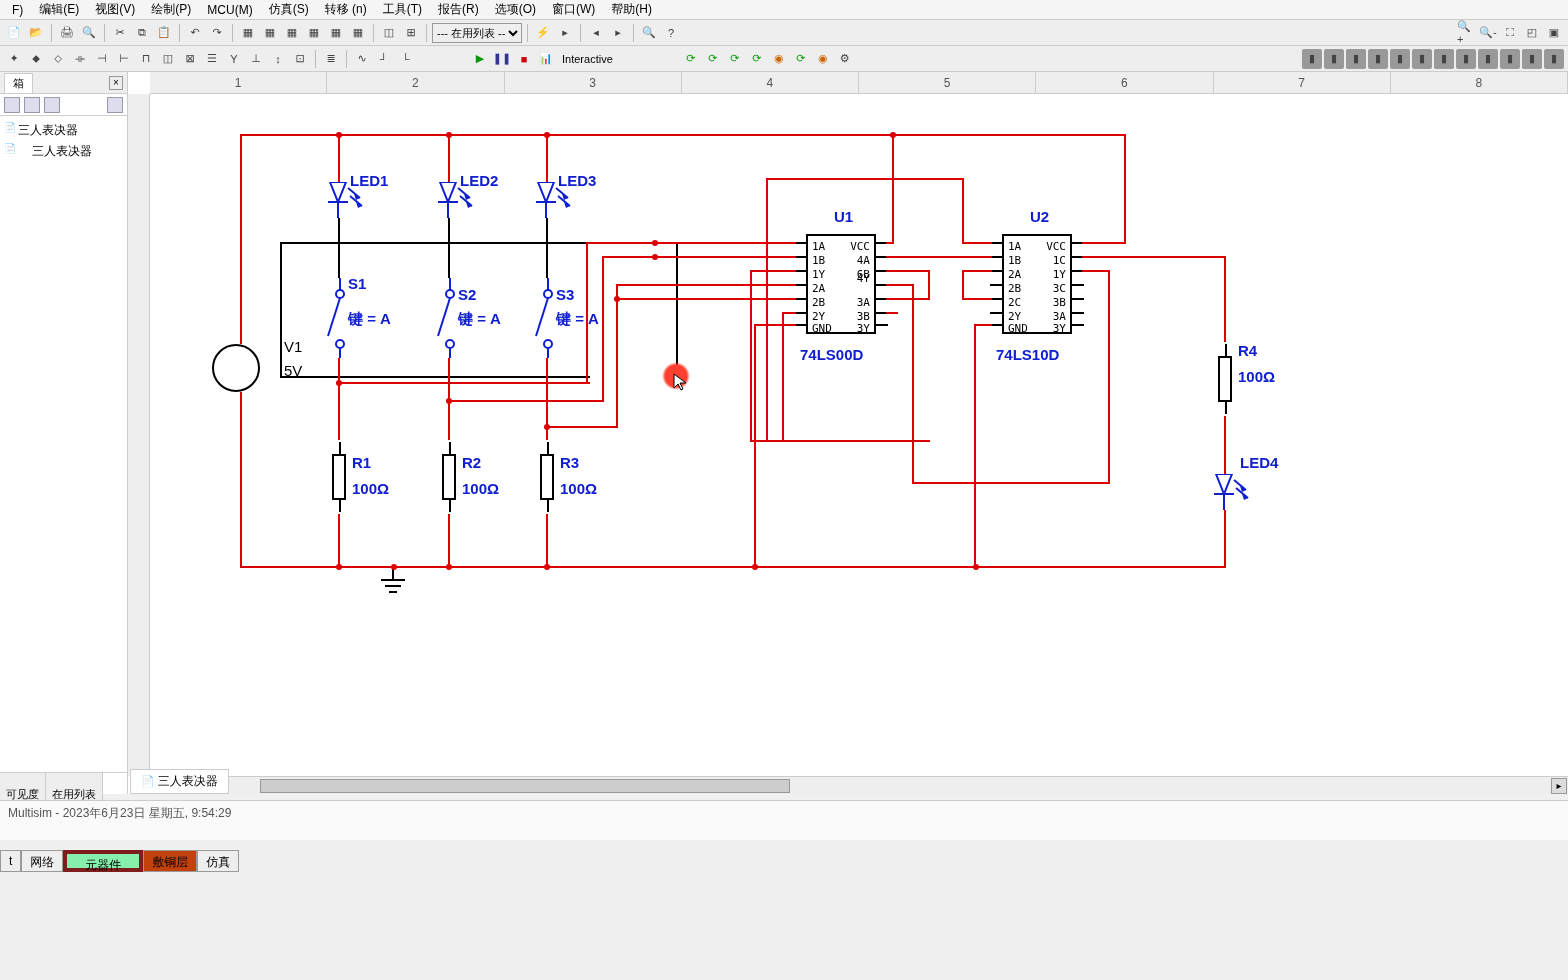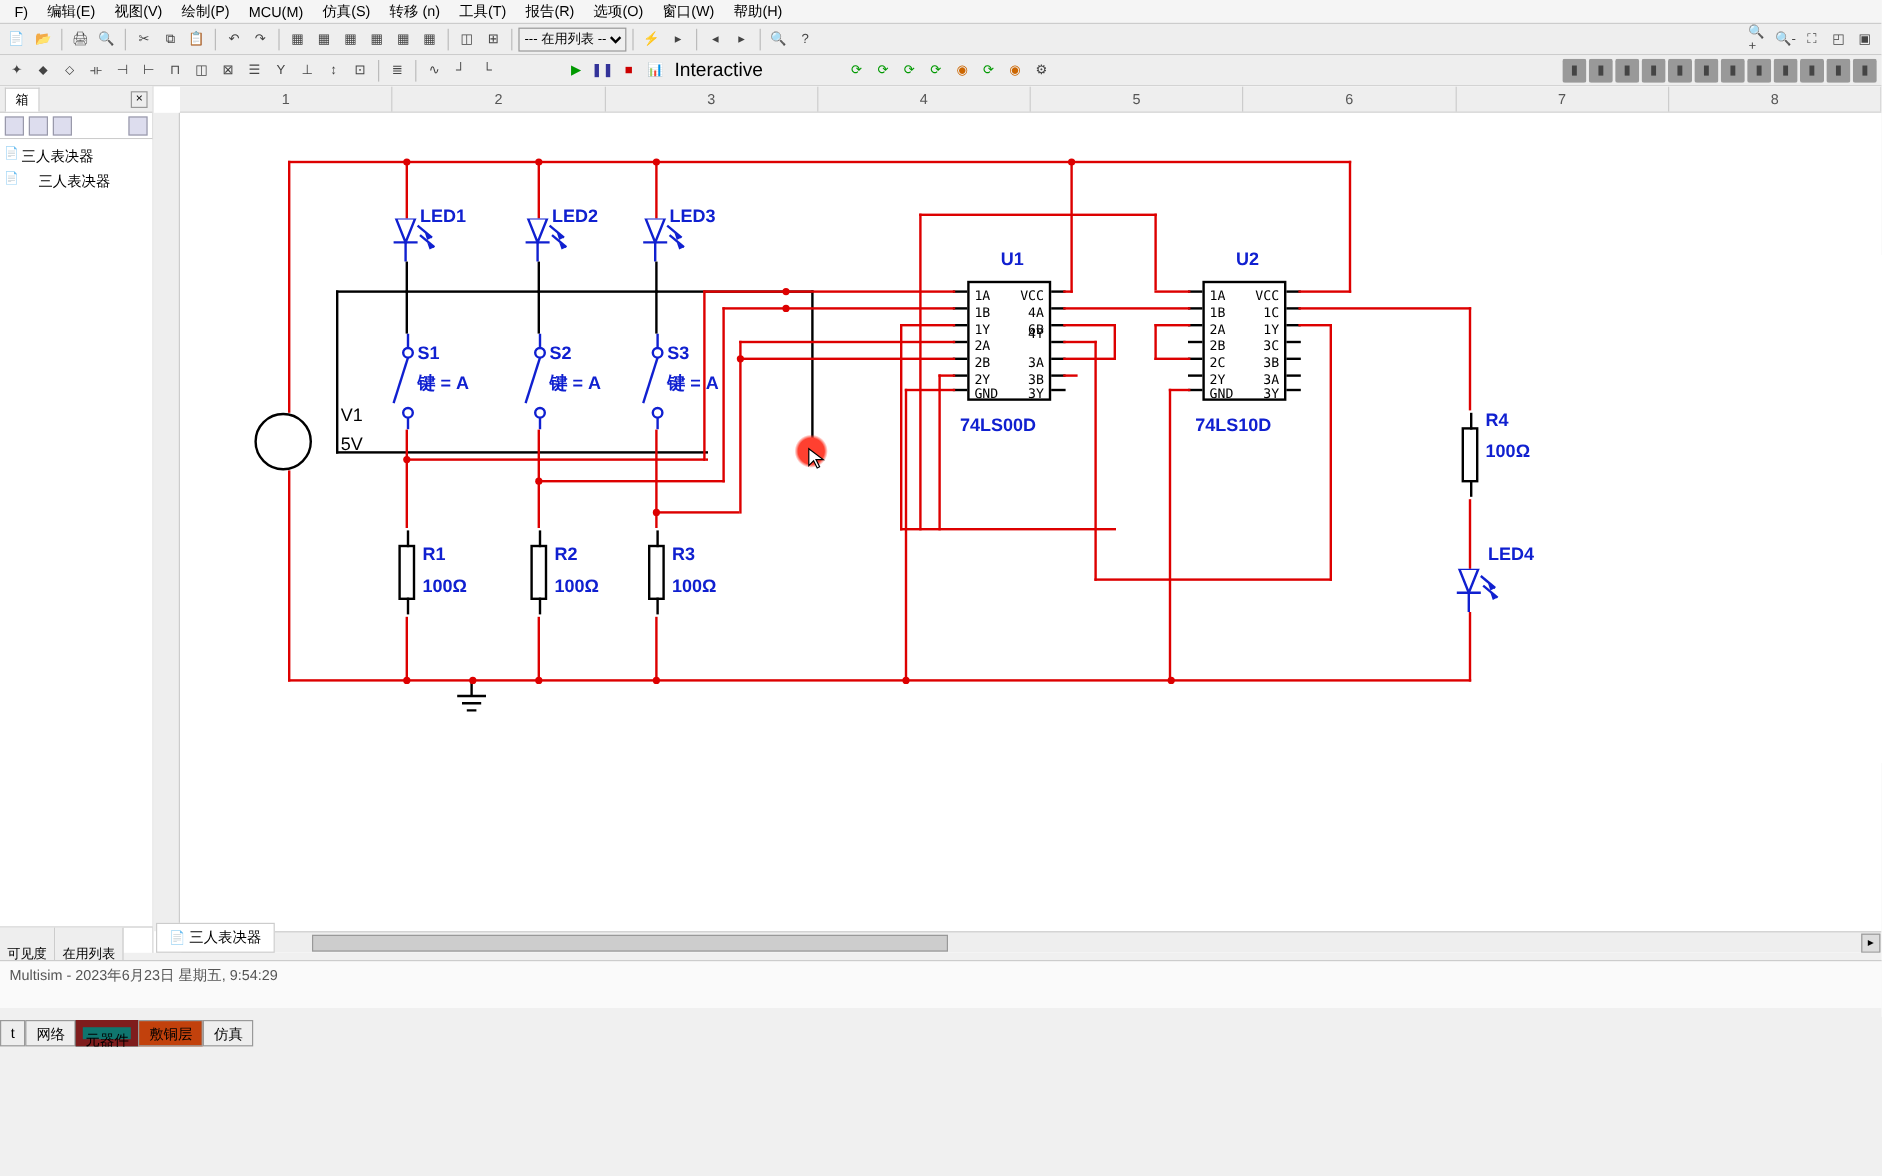--- a/index.html
+++ b/index.html
@@ -7,21 +7,21 @@
 
 
 .menubar { background:#f5f5f5; height:20px; display:flex; align-items:center; padding:0 4px; border-bottom:1px solid #ccc;}
 .menubar span { padding:0 8px; cursor:default; font-size:12px; }
 
 
 .toolbar { background:#eee; height:26px; display:flex; align-items:center; padding:2px 4px; border-bottom:1px solid #ccc; gap:2px;}
 .tb-btn { width:20px; height:20px; display:flex; align-items:center; justify-content:center; border:1px solid transparent; font-size:11px; color:#444;}
 .tb-sep { width:1px; height:18px; background:#bbb; margin:0 3px;}
 .tb-select { height:20px; font-size:11px; width:90px; border:1px solid #999;}
-.tb-text { font-size:16px; padding:0 4px;}
+.tb-text { font-size:11px; padding:0 4px;}
 
 
 .main { display:flex; height:722px; }
 .sidebar { width:128px; background:#fff; border-right:1px solid #ccc; display:flex; flex-direction:column;}
 .side-tabs-top { height:22px; background:#eee; border-bottom:1px solid #ccc; display:flex; align-items:center; padding:0 4px; font-size:11px; position:relative;}
 .side-tabs-top .tab-lbl { padding:2px 8px; background:#fff; border:1px solid #ccc; border-bottom:none;}
 .side-tabs-top .close-x { position:absolute; right:4px; top:4px; width:14px; height:14px; border:1px solid #999; font-size:10px; text-align:center; line-height:12px;}
 .side-icons { height:22px; border-bottom:1px solid #ccc; display:flex; align-items:center; gap:4px; padding:0 4px;}
 .side-icons .ic { width:16px; height:16px; background:#dde; border:1px solid #99a;}
 .side-tree { flex:1; padding:4px; font-size:12px; background:#fff;}
@@ -281,21 +281,21 @@
           <line x1="18" y1="0" x2="18" y2="12" stroke="#1020d0" stroke-width="2"></line>
           <line x1="18" y1="20" x2="6" y2="58" stroke="#1020d0" stroke-width="2"></line>
           <circle cx="18" cy="66" r="4" fill="none" stroke="#1020d0" stroke-width="2"></circle>
           <line x1="18" y1="70" x2="18" y2="80" stroke="#1020d0" stroke-width="2"></line>
         </svg>
 
       <div class="bwire" style="left:188px;top:148px;width:2px;height:36px"></div>
       <div class="bwire" style="left:298px;top:148px;width:2px;height:36px"></div>
       <div class="bwire" style="left:396px;top:148px;width:2px;height:36px"></div>
 
-      <div class="clabel" style="left:198px;top:192px">S1</div>
+      <div class="clabel" style="left:198px;top:181px">S1</div>
       <div class="clabel" style="left:198px;top:216px">键 = A</div>
       <div class="clabel" style="left:308px;top:192px">S2</div>
       <div class="clabel" style="left:308px;top:216px">键 = A</div>
       <div class="clabel" style="left:406px;top:192px">S3</div>
       <div class="clabel" style="left:406px;top:216px">键 = A</div>
 
       <div class="wire" style="left:188px;top:264px;width:2px;height:26px"></div>
       <div class="wire" style="left:298px;top:264px;width:2px;height:44px"></div>
       <div class="wire" style="left:396px;top:264px;width:2px;height:70px"></div>
       <div class="wire" style="left:188px;top:288px;width:250px;height:2px"></div>
@@ -493,16 +493,16 @@
   <div class="doc-tab"><span style="font-size:11px">📄 </span><span>三人表决器</span></div>
 </div>
 
 <div class="status">
   <span>Multisim  -  2023年6月23日 星期五, 9:54:29</span>
 </div>
 
 <div style="position:absolute;left:0;bottom:108px;height:22px;display:flex;font-size:12px;">
   <span style="padding:3px 8px;border:1px solid #999;background:#eee">t</span>
   <span style="padding:3px 8px;border:1px solid #999;background:#eee">网络</span>
-  <span style="padding:3px 2px;border:6px solid #7f1d1d;background:#0f766e">元器件</span>
+  <span style="padding:3px 18px;border:4px solid #7f1d1d;background:#86efac">元器件</span>
   <span style="padding:3px 8px;border:1px solid #999;background:#c2410c">敷铜层</span>
   <span style="padding:3px 8px;border:1px solid #999;background:#eee">仿真</span>
 </div>
 
 </body></html>

